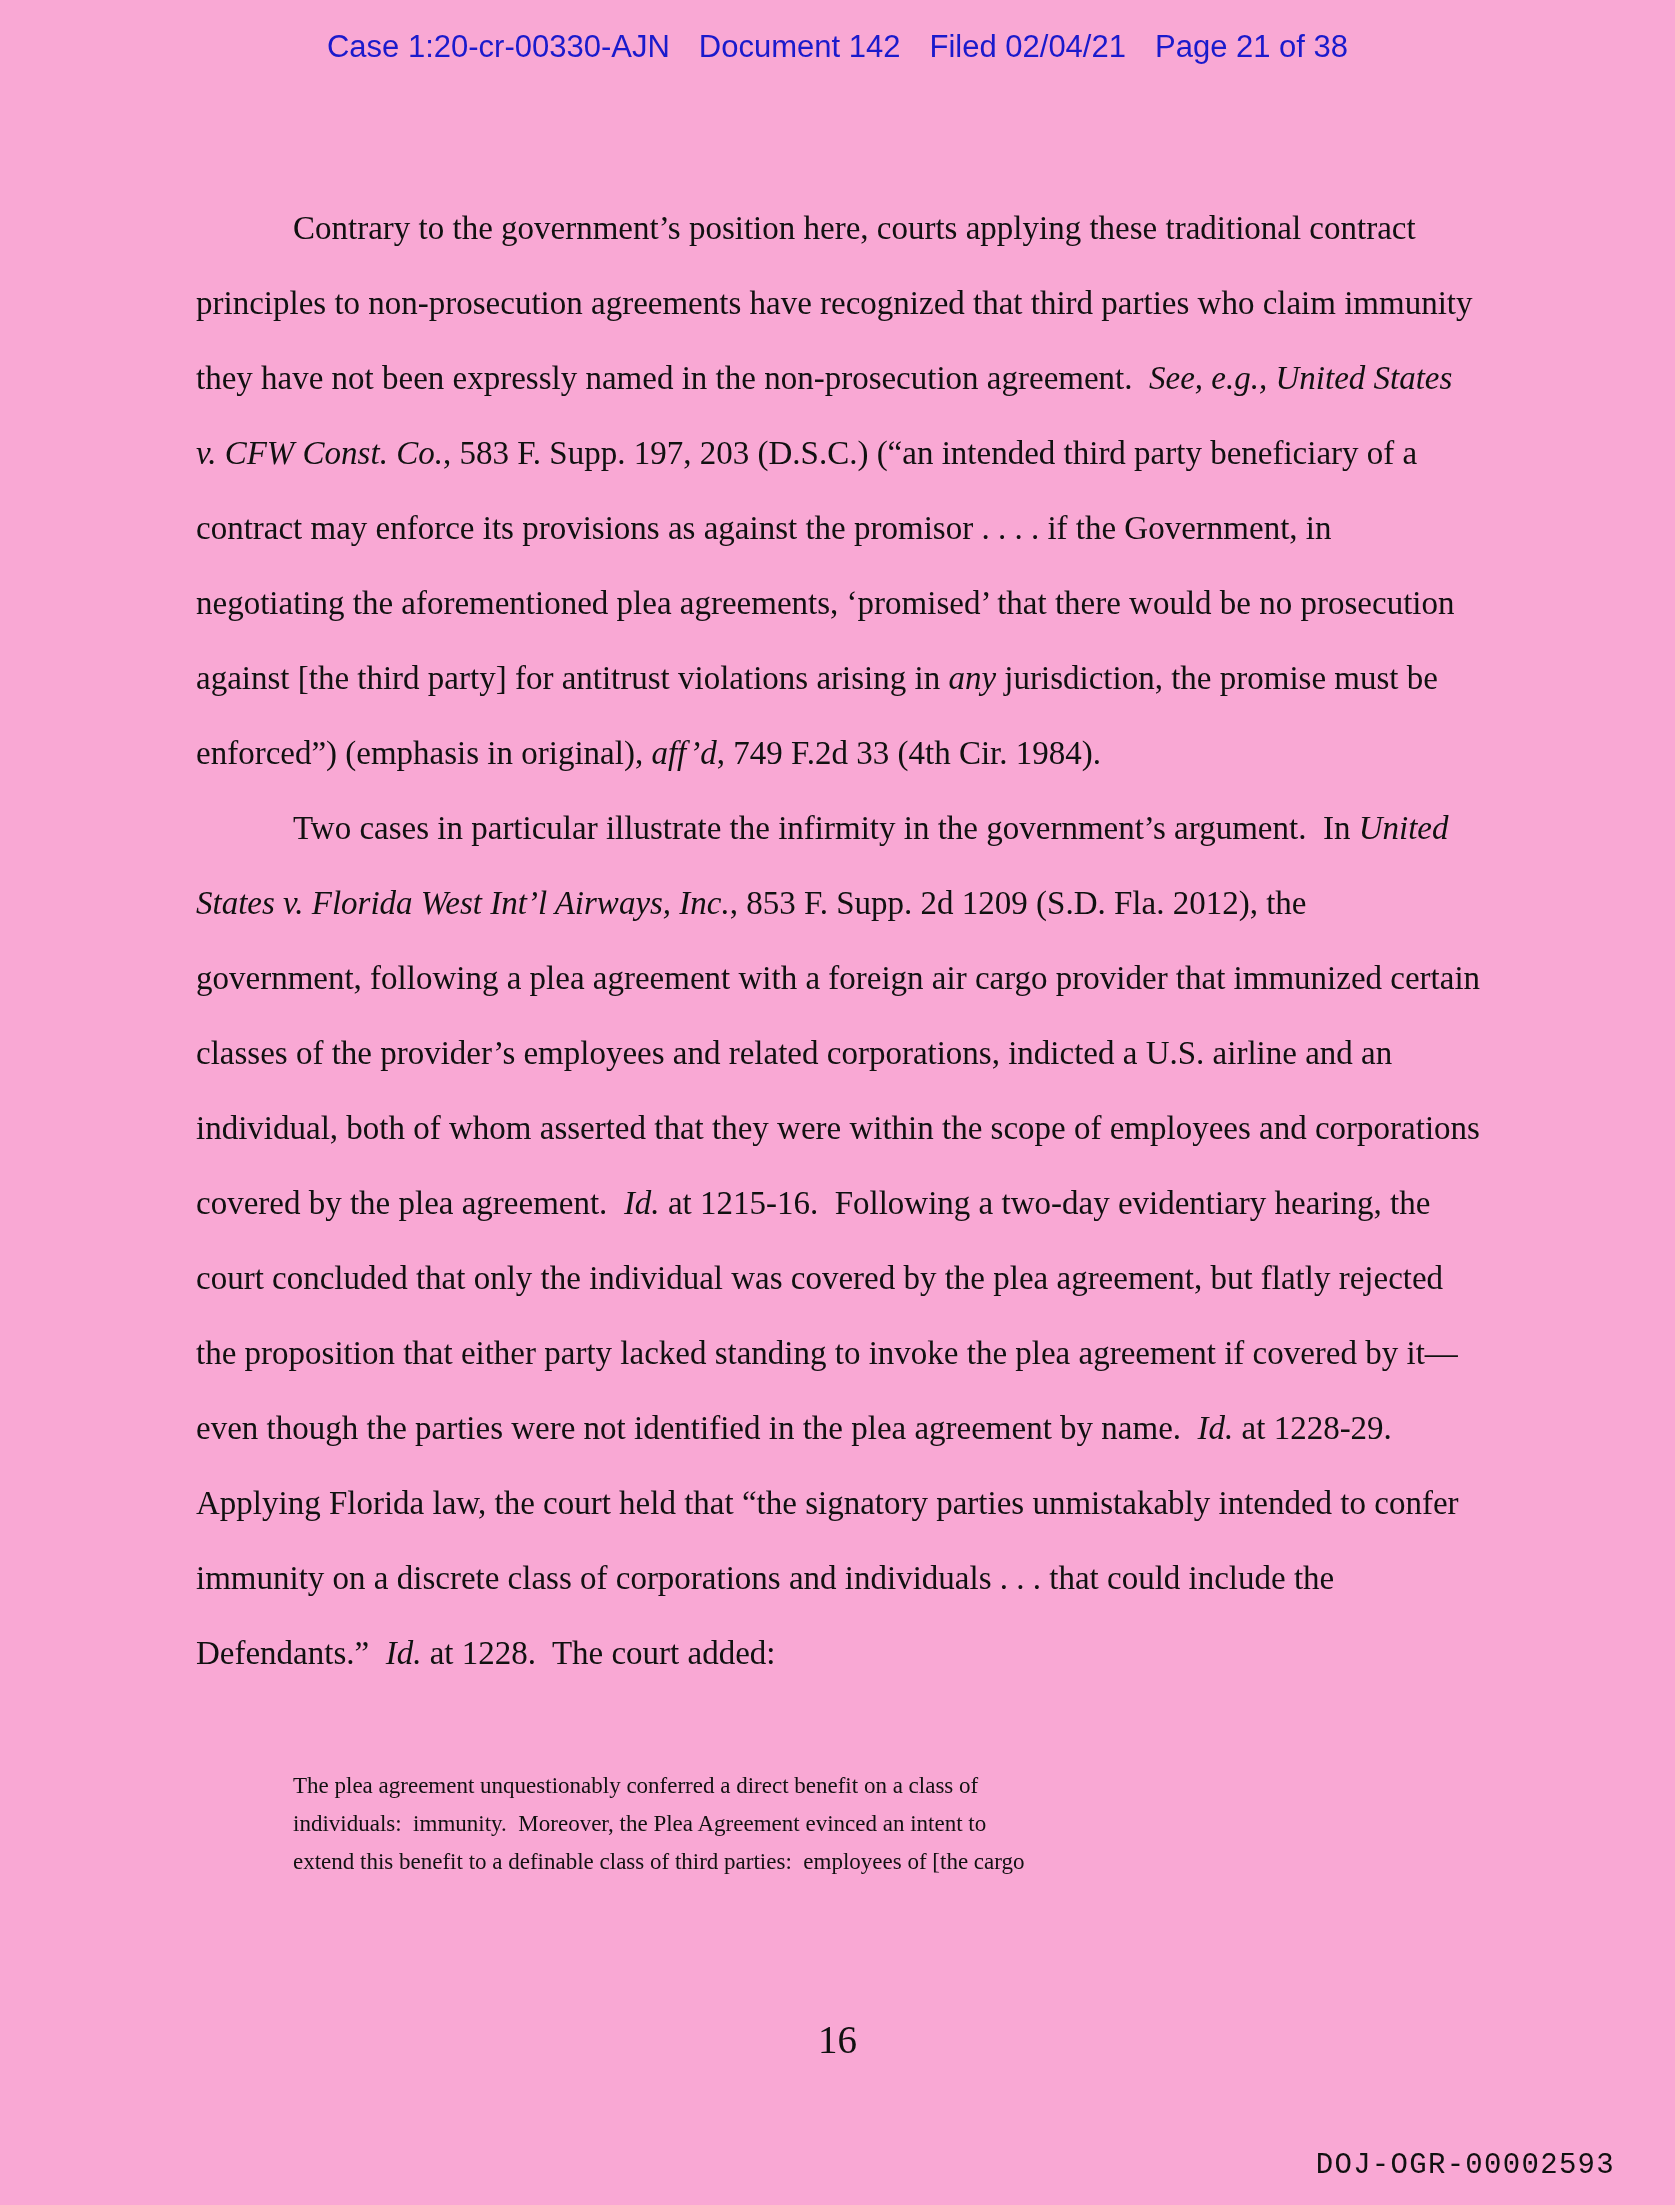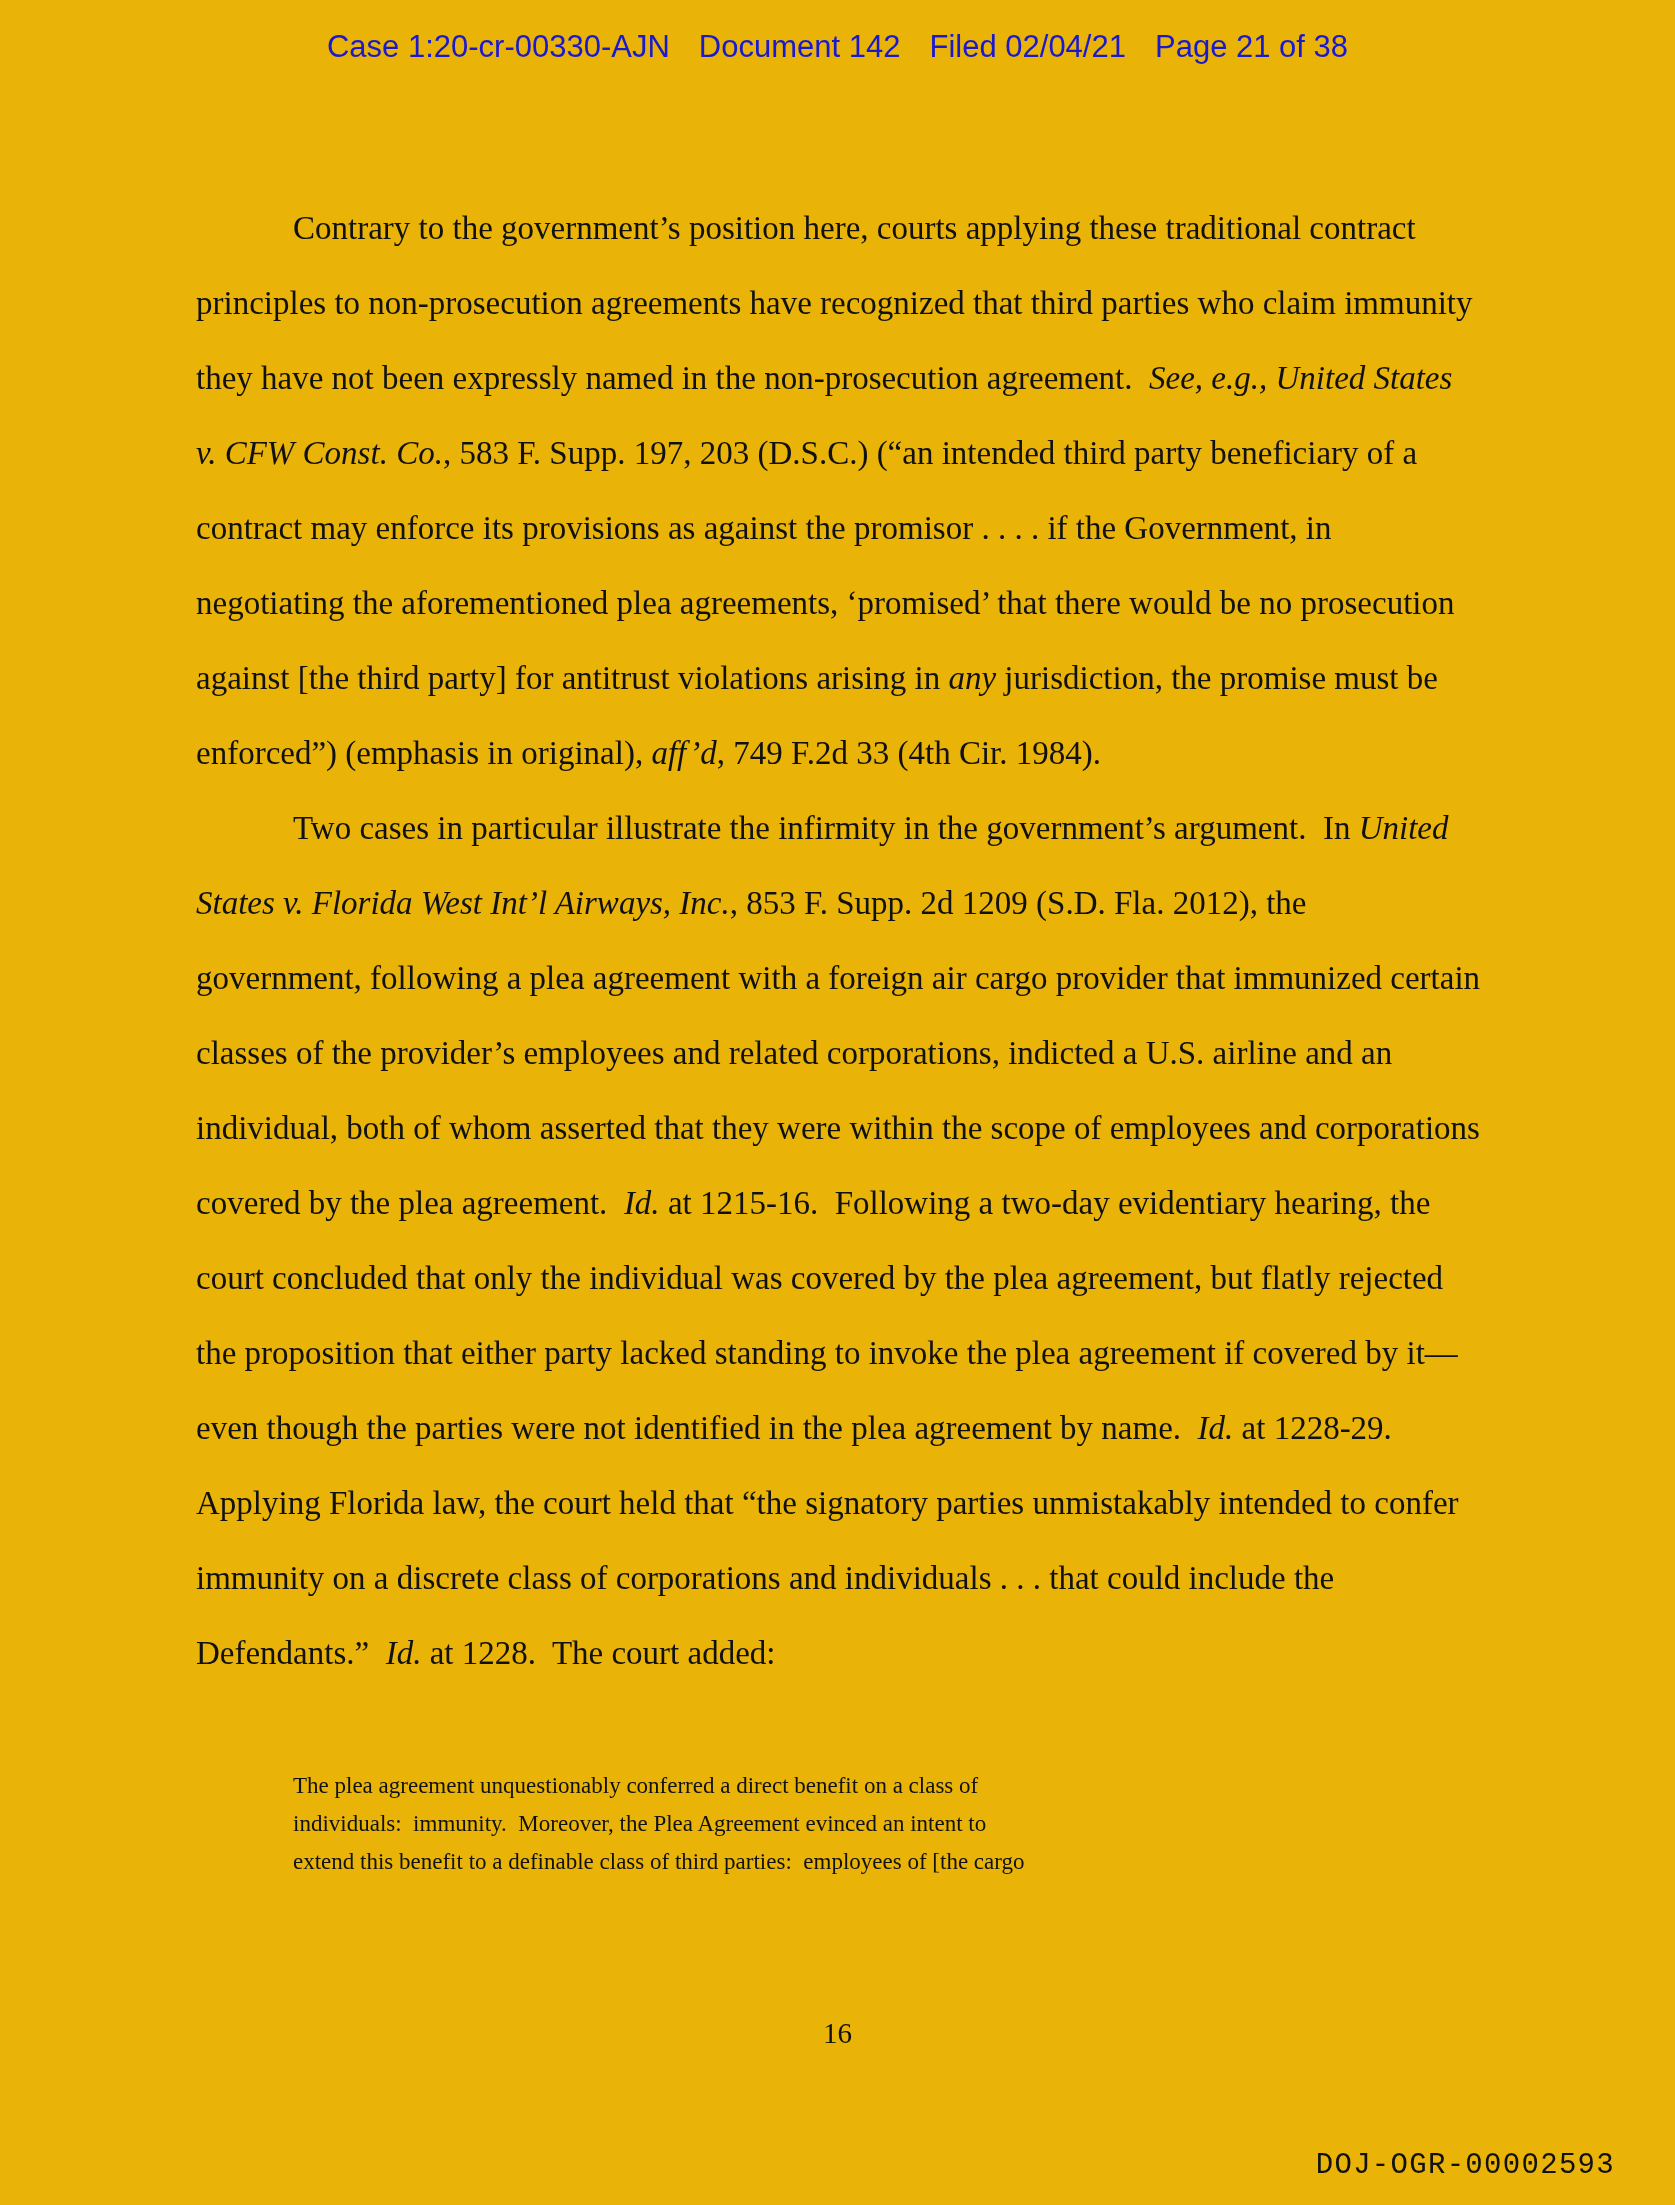--- a/index.html
+++ b/index.html
@@ -1,17 +1,17 @@
 <!DOCTYPE html>
 <html style="font-size:10.5px"><head>
 <meta charset="utf-8">
 <style>
   html, body { margin: 0; padding: 0; background: #ffffff; }
   body { width: 1675px; height: 2205px; position: relative; overflow: hidden; }
-  .page { position: absolute; left: 0; top: 0; width: 1675px; height: 2205px; background: #eab308; }
+  .page { position: absolute; left: 0; top: 0; width: 1675px; height: 2205px; background: #f9a8d4; }
   .header {
     position: absolute; left: 0; top: 29px; width: 1675px; text-align: center;
     font-family: "Liberation Sans", sans-serif; font-size: 31px; color: #1a1acc;
     white-space: pre; letter-spacing: 0px;
   }
   .header span { margin: 0 14.5px; }
   .body-text {
     position: absolute; left: 196px; top: 191px; width: 1288px;
     font-family: "Liberation Serif", serif; font-size: 33px; color: #111111;
     line-height: 75px;
@@ -20,21 +20,21 @@
   .indent { padding-left: 97px; }
   .block {
     position: absolute; left: 293px; top: 1767px; width: 1117px;
     font-family: "Liberation Serif", serif; font-size: 23px; color: #111111;
     line-height: 38px;
   }
   .block .line { height: 38px; }
   i { font-style: italic; }
   .page-number {
     position: absolute; left: 0; top: 2017px; width: 1675px; text-align: center;
-    font-family: "Liberation Serif", serif; font-size: 29px; color: #111111;
+    font-family: "Liberation Serif", serif; font-size: 39px; color: #111111;
   }
   .bates {
     position: absolute; right: 60px; top: 2149px;
     font-family: "Liberation Mono", monospace; font-size: 29px; color: #111111;
     letter-spacing: 1.3px;
     margin-left: 21px;
   }
 </style>
 </head>
 <body>

